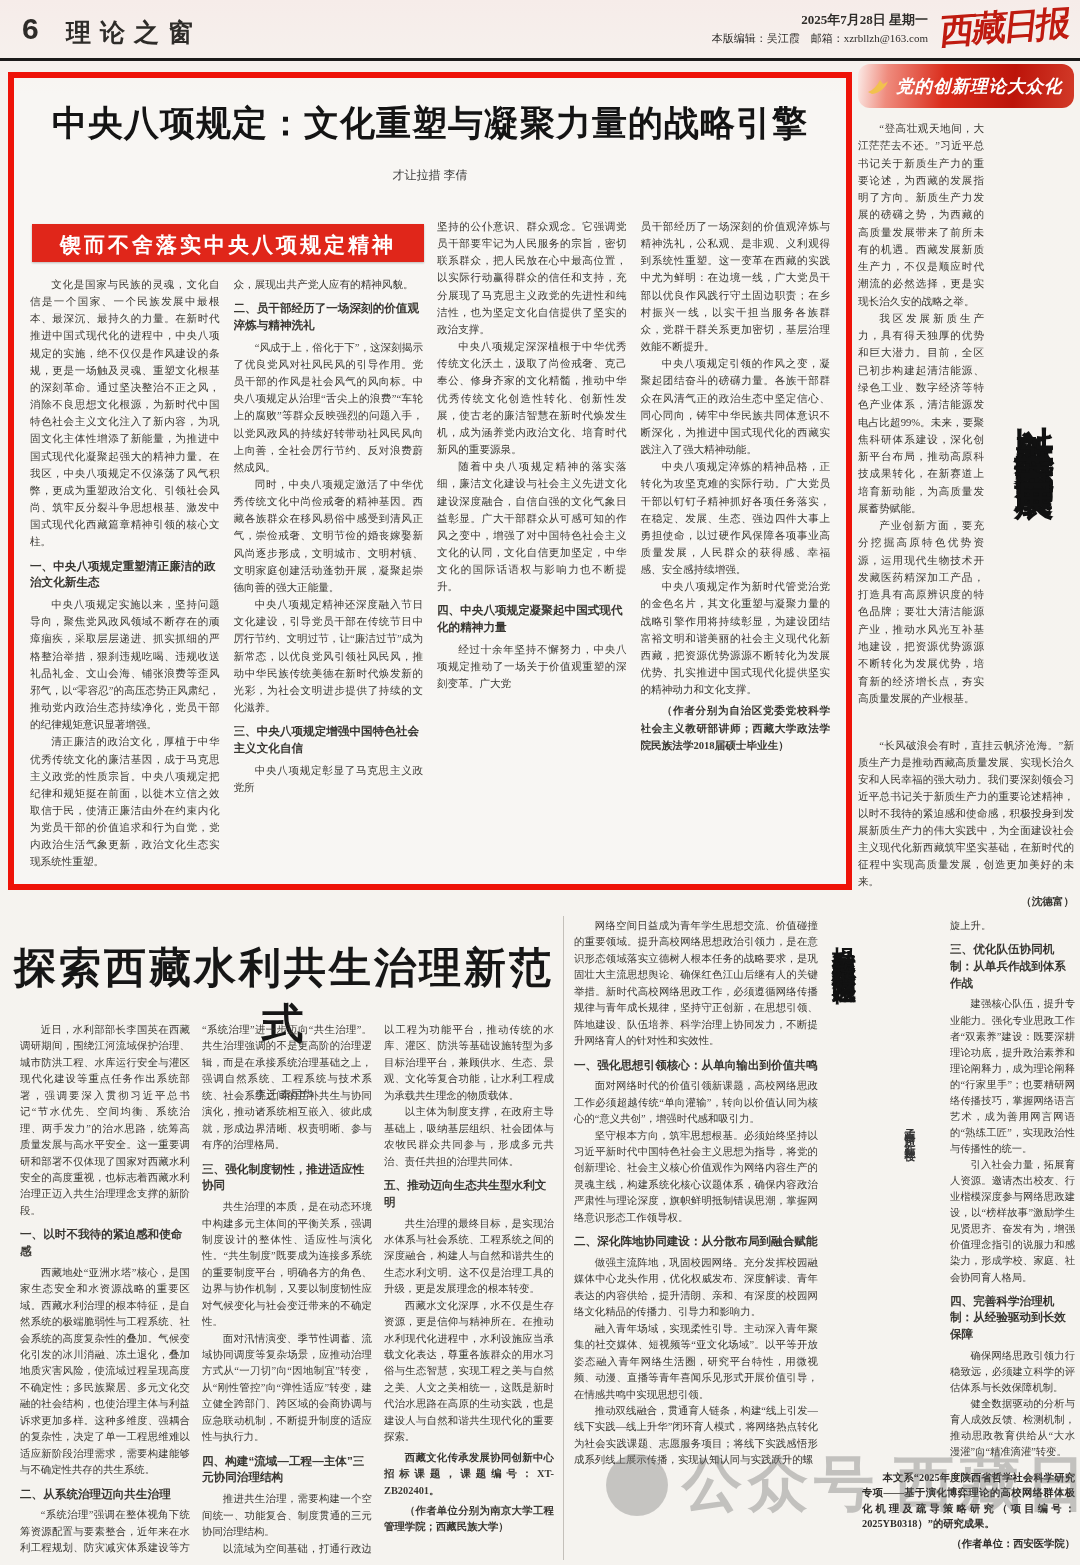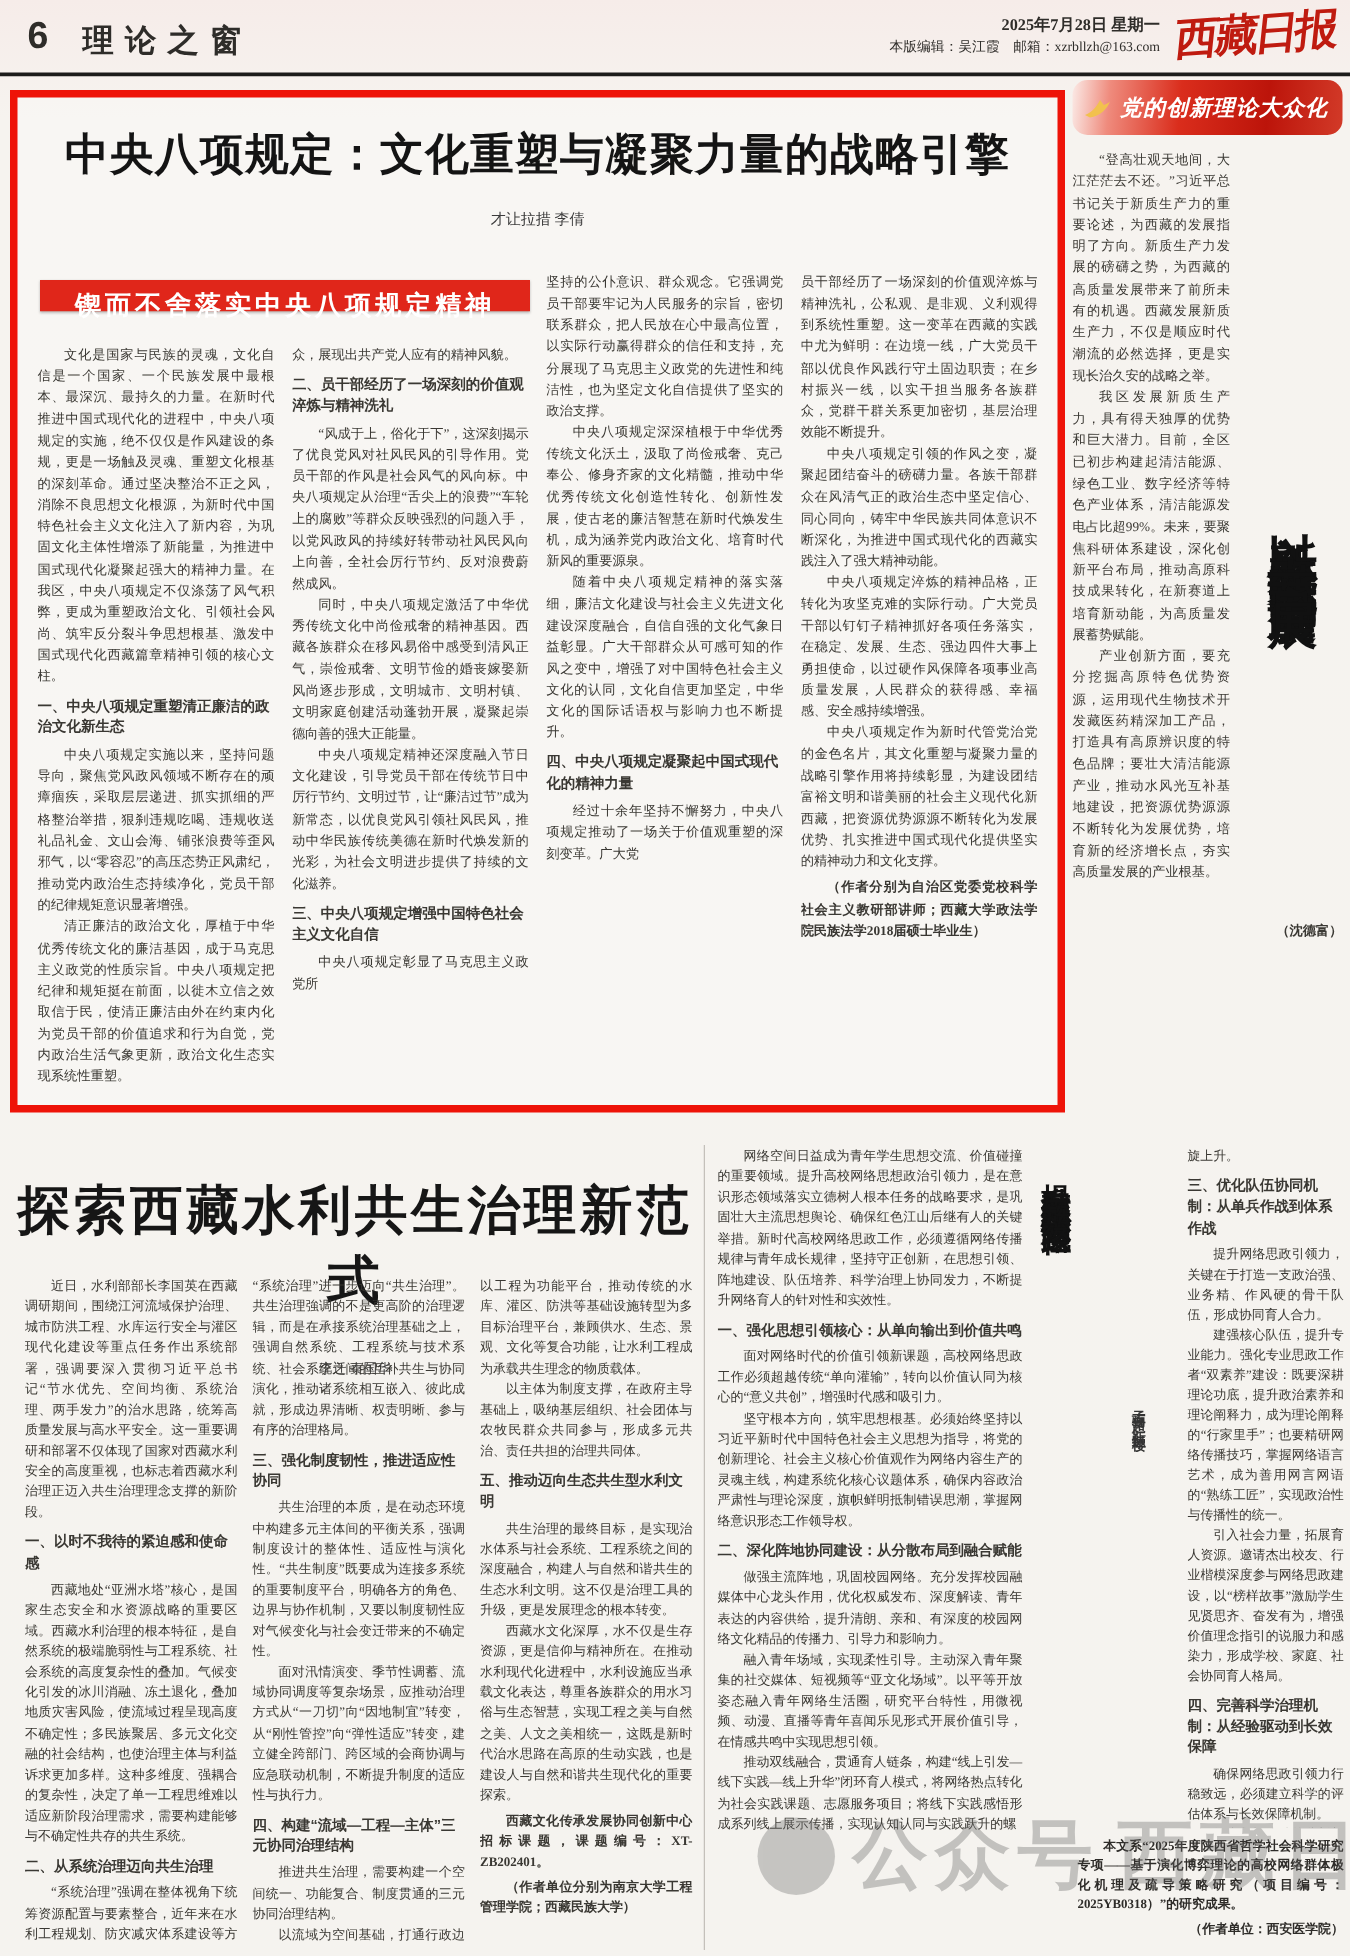--- a/index.html
+++ b/index.html
@@ -33,21 +33,21 @@
 
   
   .main-article{
     position:absolute;left:8px;top:72px;width:844px;height:818px;
     border:6px solid #ee1308;background:rgba(255,255,255,0.25);box-sizing:border-box;
   }
   .ma-title{margin:22px 10px 0;text-align:center;font-size:35px;font-weight:900;
     font-family:"Liberation Sans",sans-serif;letter-spacing:1px;color:#141414;}
   .ma-byline{margin-top:20px;text-align:center;font-size:12px;color:#3c3c3c;}
   .ma-banner{
-    position:absolute;left:18px;top:146px;width:392px;height:25px;background:#e0261a;
+    position:absolute;left:18px;top:146px;width:392px;height:38px;background:#e0261a;
     color:#fff;font-size:21px;font-weight:800;font-family:"Liberation Sans",sans-serif;
     letter-spacing:3px;line-height:42px;text-align:center;box-shadow:0 1px 2px rgba(0,0,0,.25);
   }
   .ma-cols{position:absolute;left:16px;right:16px;top:140px;bottom:12px;display:flex;gap:14px;overflow:hidden;}
   .ma-col{flex:1;font-size:10.6px;line-height:1.62;color:#3a3833;overflow:hidden;}
   .ma-col.pad-banner{padding-top:58px;}
 
   
   .right-panel{position:absolute;left:858px;top:64px;width:216px;height:828px;}
   .rp-banner{
@@ -159,20 +159,21 @@
     <div class="rp-text">
         <div class="blk para">“登高壮观天地间，大江茫茫去不还。”习近平总书记关于新质生产力的重要论述，为西藏的发展指明了方向。新质生产力发展的磅礴之势，为西藏的高质量发展带来了前所未有的机遇。西藏发展新质生产力，不仅是顺应时代潮流的必然选择，更是实现长治久安的战略之举。</div>
         <div class="blk para">我区发展新质生产力，具有得天独厚的优势和巨大潜力。目前，全区已初步构建起清洁能源、绿色工业、数字经济等特色产业体系，清洁能源发电占比超99%。未来，要聚焦科研体系建设，深化创新平台布局，推动高原科技成果转化，在新赛道上培育新动能，为高质量发展蓄势赋能。</div>
         <div class="blk para">产业创新方面，要充分挖掘高原特色优势资源，运用现代生物技术开发藏医药精深加工产品，打造具有高原辨识度的特色品牌；要壮大清洁能源产业，推动水风光互补基地建设，把资源优势源源不断转化为发展优势，培育新的经济增长点，夯实高质量发展的产业根基。</div>
       </div>
     <div class="rp-vtitle-wrap">
       <div class="rp-vtitle">以新质生产力赋能西藏高质量发展</div>
     </div>
   </div>
   <div class="rp-outro">
+      <div class="blk para">“长风破浪会有时，直挂云帆济沧海。”新质生产力是推动西藏高质量发展、实现长治久安和人民幸福的强大动力。我们要深刻领会习近平总书记关于新质生产力的重要论述精神，以时不我待的紧迫感和使命感，积极投身到发展新质生产力的伟大实践中，为全面建设社会主义现代化新西藏筑牢坚实基础，在新时代的征程中实现高质量发展，创造更加美好的未来。</div>
       <div class="blk sig right">（沈德富）</div>
     </div>
 </aside>
 
 <section class="water-article">
   <h2 class="wa-title">探索西藏水利共生治理新范式</h2>
   <div class="wa-byline">李迁 秦国华</div>
   <div class="wa-cols">
     <div class="wa-col">
         <div class="blk para">近日，水利部部长李国英在西藏调研期间，围绕江河流域保护治理、城市防洪工程、水库运行安全与灌区现代化建设等重点任务作出系统部署，强调要深入贯彻习近平总书记“节水优先、空间均衡、系统治理、两手发力”的治水思路，统筹高质量发展与高水平安全。这一重要调研和部署不仅体现了国家对西藏水利安全的高度重视，也标志着西藏水利治理正迈入共生治理理念支撑的新阶段。</div>
@@ -215,21 +216,20 @@
       <div class="blk para">融入青年场域，实现柔性引导。主动深入青年聚集的社交媒体、短视频等“亚文化场域”。以平等开放姿态融入青年网络生活圈，研究平台特性，用微视频、动漫、直播等青年喜闻乐见形式开展价值引导，在情感共鸣中实现思想引领。</div>
       <div class="blk para">推动双线融合，贯通育人链条，构建“线上引发—线下实践—线上升华”闭环育人模式，将网络热点转化为社会实践课题、志愿服务项目；将线下实践感悟形成系列线上展示传播，实现认知认同与实践跃升的螺</div>
     </div>
   <div class="na-mid">
     <div class="na-vtitle">提升高校网络思想政治引领力的实践路径</div>
     <div class="na-vbyline">孟骊超 靳红樱</div>
   </div>
   <div class="na-colB">
       <div class="blk para cont">旋上升。</div>
       <div class="blk sec-head">三、优化队伍协同机制：从单兵作战到体系作战</div>
-      <div class="blk para">提升网络思政引领力，关键在于打造一支政治强、业务精、作风硬的骨干队伍，形成协同育人合力。</div>
       <div class="blk para">建强核心队伍，提升专业能力。强化专业思政工作者“双素养”建设：既要深耕理论功底，提升政治素养和理论阐释力，成为理论阐释的“行家里手”；也要精研网络传播技巧，掌握网络语言艺术，成为善用网言网语的“熟练工匠”，实现政治性与传播性的统一。</div>
       <div class="blk para">引入社会力量，拓展育人资源。邀请杰出校友、行业楷模深度参与网络思政建设，以“榜样故事”激励学生见贤思齐、奋发有为，增强价值理念指引的说服力和感染力，形成学校、家庭、社会协同育人格局。</div>
       <div class="blk sec-head">四、完善科学治理机制：从经验驱动到长效保障</div>
       <div class="blk para">确保网络思政引领力行稳致远，必须建立科学的评估体系与长效保障机制。</div>
       <div class="blk para">健全数据驱动的分析与育人成效反馈、检测机制，推动思政教育供给从“大水漫灌”向“精准滴灌”转变。</div>
     </div>
   <div class="na-footer">
       <div class="blk sig">本文系“2025年度陕西省哲学社会科学研究专项——基于演化博弈理论的高校网络群体极化机理及疏导策略研究（项目编号：2025YB0318）”的研究成果。</div>
       <div class="blk sig right">（作者单位：西安医学院）</div>
     </div>

